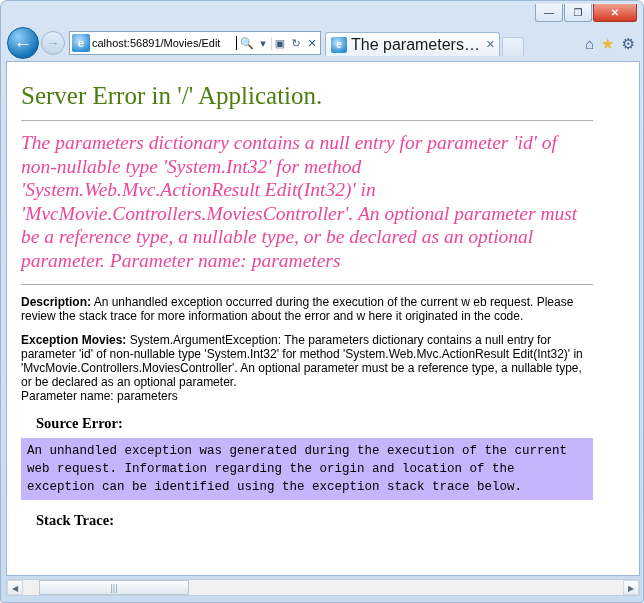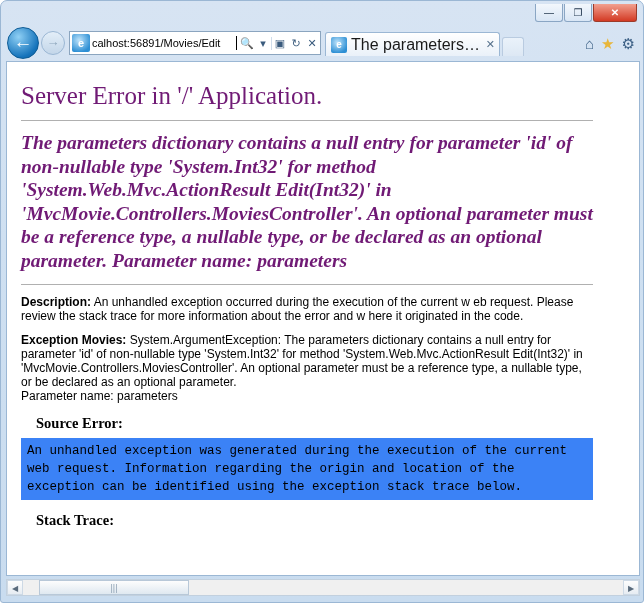--- a/index.html
+++ b/index.html
@@ -233,54 +233,54 @@
   }
   .content {
     padding: 14px 14px 0 14px;
     width: 600px;
     box-sizing: border-box;
   }
 
   h1.err-title {
     font-family: "Liberation Serif", serif;
     font-size: 25px;
-    color: #701a75;
+    color: #4d7c0f;
     font-weight: normal;
     margin: 6px 0 10px 0;
   }
   hr.sep {
     border: none;
     border-top: 1px solid #b0b0b0;
     margin: 8px 0 10px 0;
   }
   h2.err-msg {
     font-family: "Liberation Serif", serif;
     font-size: 19.5px;
     line-height: 23.5px;
-    color: #701a75;
+    color: #ec4899;
     font-style: italic;
-    font-weight: bold;
+    font-weight: normal;
     margin: 0 0 12px 0;
   }
   .para {
     font-size: 12px;
     line-height: 14px;
     color: #000;
     margin: 0 0 10px 0;
   }
   .para b { font-weight: bold; }
   h3.section {
     font-family: "Liberation Serif", serif;
     font-size: 14.5px;
     font-weight: bold;
     color: #000;
     margin: 12px 0 6px 15px;
   }
   .code-block {
-    background: #3b82f6;
+    background: #c4b5fd;
     font-family: "Liberation Mono", monospace;
     font-size: 12.5px;
     line-height: 18px;
     color: #000;
     padding: 4px 6px;
     margin: 0 0 8px 0;
     white-space: pre-wrap;
   }
 
   

